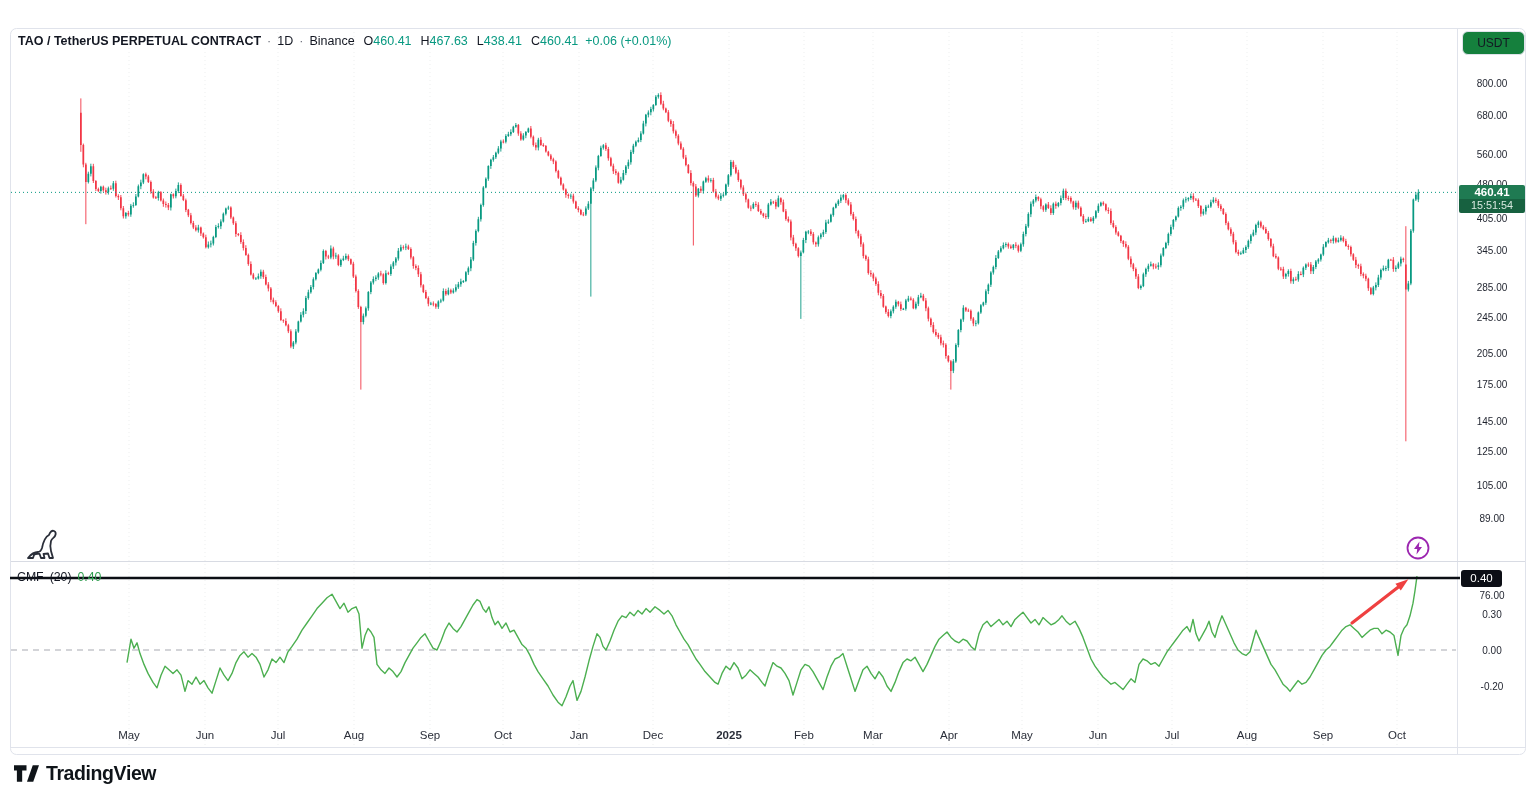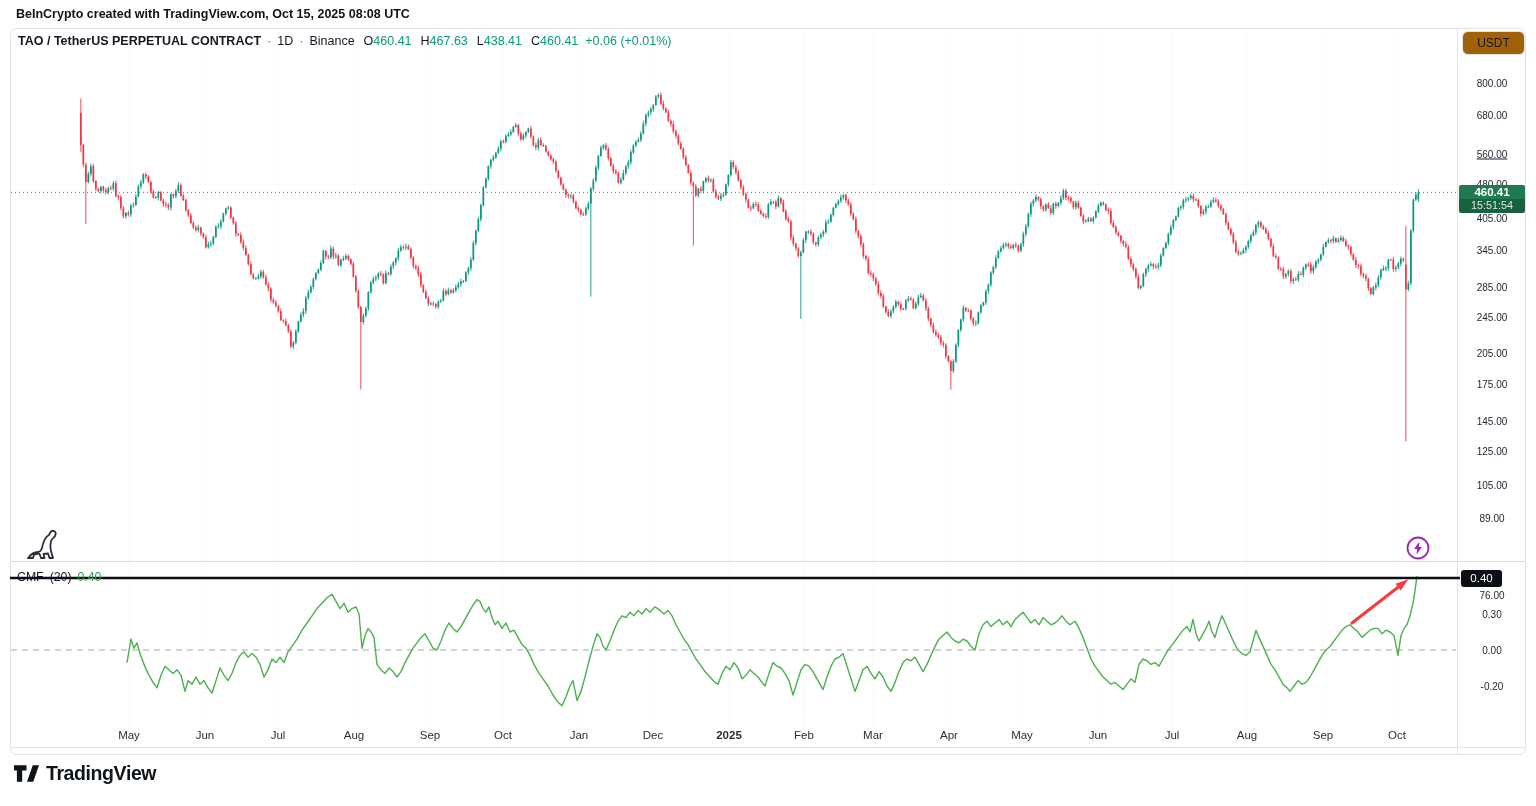--- a/index.html
+++ b/index.html
@@ -8,21 +8,21 @@
   #chart-svg{position:absolute;left:0;top:0;}
   .attribution{position:absolute;left:16px;top:7px;font-size:12.5px;font-weight:700;color:#0f1419;white-space:nowrap;}
   .hdr{position:absolute;left:18px;top:34px;font-size:12.5px;color:#131722;display:flex;align-items:center;white-space:nowrap;}
   .hdr .sym{font-weight:600;}
   .hdr .sep{margin:0 6px;color:#6a6d78;}
   .hdr .plain{margin-right:0;}
   .hdr .pair{margin-left:9px;}
   .hdr .lab{color:#131722;}
   .hdr .val{color:#089981;}
   .hdr .chg{margin-left:7px;color:#089981;}
-  .usdt-btn{position:absolute;left:1462px;top:31px;width:61px;height:22px;border:1px solid #e0e3eb;border-radius:6px;background:#a16207;display:flex;align-items:center;justify-content:center;font-size:12px;color:#131722;cursor:pointer;}
+  .usdt-btn{position:absolute;left:1462px;top:31px;width:61px;height:22px;border:1px solid #e0e3eb;border-radius:6px;background:#15803d;display:flex;align-items:center;justify-content:center;font-size:12px;color:#131722;cursor:pointer;}
   .axis-tick{position:absolute;left:1459px;width:66px;text-align:center;font-size:10px;color:#1e222d;transform:translateY(-50%);}
   .time-tick{position:absolute;top:729px;transform:translateX(-50%);font-size:11.5px;color:#2a2e39;}
   .time-tick.bold{font-weight:700;}
   .price-badge{position:absolute;left:1459px;width:66px;border-radius:2px;overflow:hidden;text-align:center;color:#fff;z-index:5;}
   .price-badge .pv{background:#1f7a52;font-size:11.5px;font-weight:700;height:14.5px;line-height:15px;}
   .price-badge .cd{background:#17614０;}
   .price-badge .cd{background:#176140;font-size:10.8px;height:13.5px;line-height:13.5px;color:#d7e8de;}
   .cmf-badge{position:absolute;left:1461px;width:41px;height:17px;background:#0c0e15;color:#fff;font-size:11.5px;line-height:17px;text-align:center;border-radius:3px;z-index:5;}
   .cmf-label{position:absolute;left:17px;top:570px;font-size:12.3px;color:#131722;display:flex;gap:6px;z-index:4;}
   .cmf-label .v{color:#2f9e4f;}
@@ -81,41 +81,40 @@
       </g>
     <g transform="translate(26,530)">
       <path d="M2 28 C6 23 9 22 12 22 C13 22 15 21 16 18 C17 13 19 7 23 5 C24 2 26 0 28 1 C30 2 30 4 29 6 C28 8 26 8 25 11 C24 15 24 18 25 21 L27 28 L23.5 28 L22 23.5 L17.5 23.8 L18.5 28 L15 28 L13.5 23.8 C11 24 9 23.5 8 25 L7 28 Z" fill="none" stroke="#2a2e39" stroke-width="1.8" stroke-linejoin="round" stroke-linecap="round"></path>
     </g>
     <g transform="translate(1418,548)">
       <circle cx="0" cy="0" r="10.5" fill="none" stroke="#9c27b0" stroke-width="1.8"></circle>
       <path d="M1.5 -6.5 L-4 1 L-0.8 1 L-1.5 6.5 L4 -1 L0.8 -1 Z" fill="#9c27b0"></path>
     </g>
   </svg>
 
-  <div class="attribution">BeInCrypto created with TradingView.com, Oct 15, 2025 08:08 UTC</div>
 
   <div class="hdr">
     <span class="sym">TAO / TetherUS PERPETUAL CONTRACT</span>
     <span class="sep">·</span>
     <span class="plain">1D</span>
     <span class="sep">·</span>
     <span class="plain">Binance</span>
     <span class="pair"><span class="lab">O</span><span class="val">460.41</span></span>
     <span class="pair"><span class="lab">H</span><span class="val">467.63</span></span>
     <span class="pair"><span class="lab">L</span><span class="val">438.41</span></span>
     <span class="pair"><span class="lab">C</span><span class="val">460.41</span></span>
     <span class="chg">+0.06 (+0.01%)</span>
   </div>
 
   <div class="usdt-btn">USDT</div>
 
   <div id="price-axis">
       <div class="axis-tick" style="top: 82.9652px;">800.00</div>
       <div class="axis-tick" style="top: 115.146px;">680.00</div>
-      <div class="axis-tick" style="top: 153.591px; text-decoration: underline;">560.00</div>
+      <div class="axis-tick" style="top: 153.591px;">560.00</div>
       <div class="axis-tick" style="top: 184.115px;">480.00</div>
       <div class="axis-tick" style="top: 217.757px;">405.00</div>
       <div class="axis-tick" style="top: 249.507px;">345.00</div>
       <div class="axis-tick" style="top: 287.338px;">285.00</div>
       <div class="axis-tick" style="top: 317.284px;">245.00</div>
       <div class="axis-tick" style="top: 352.579px;">205.00</div>
       <div class="axis-tick" style="top: 383.909px;">175.00</div>
       <div class="axis-tick" style="top: 421.146px;">145.00</div>
       <div class="axis-tick" style="top: 450.535px;">125.00</div>
       <div class="axis-tick" style="top: 485.059px;">105.00</div>

